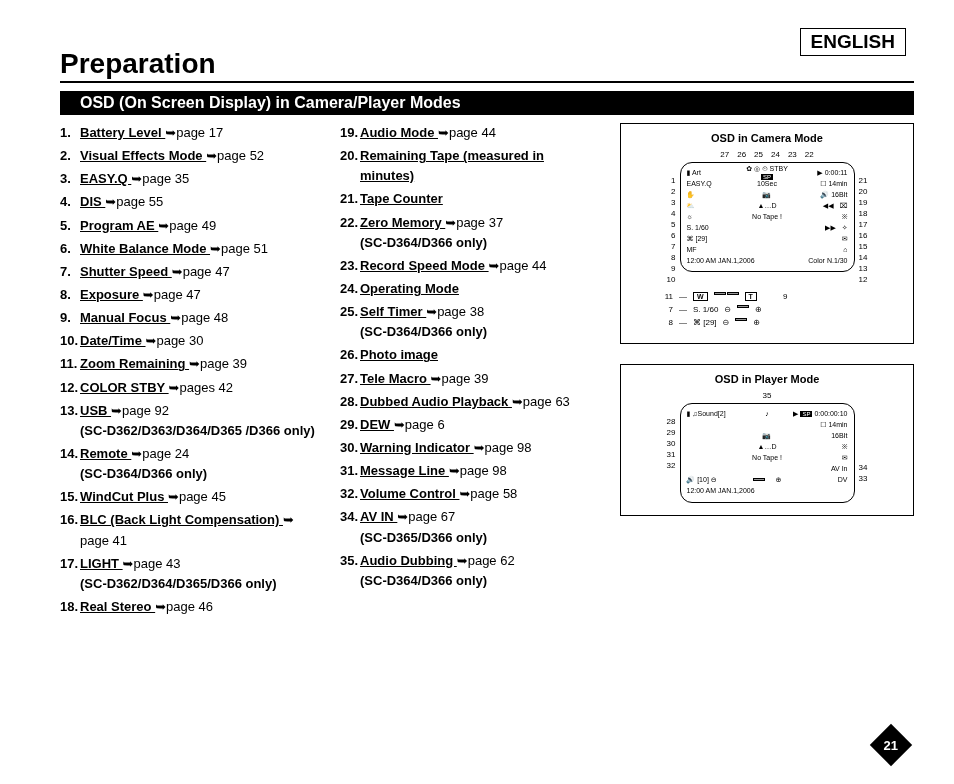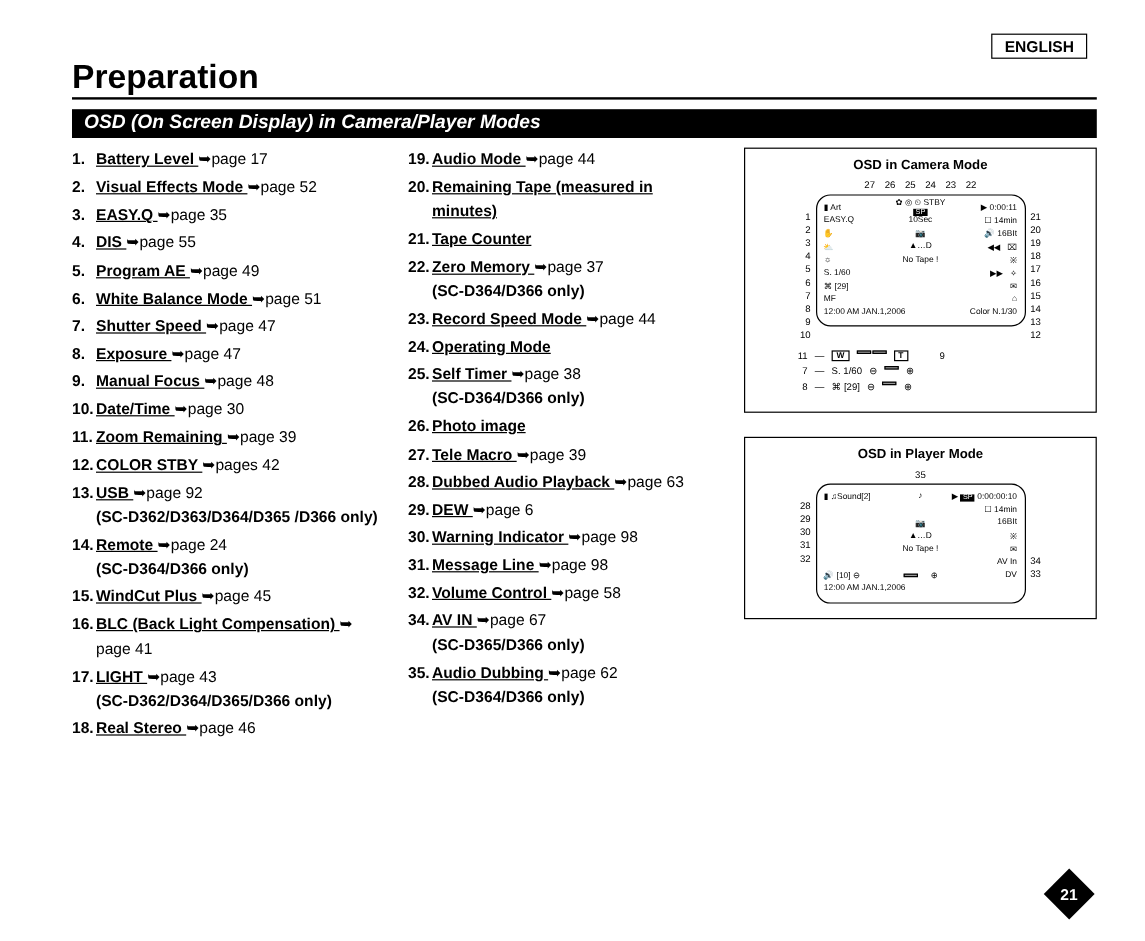--- a/index.html
+++ b/index.html
@@ -1,20 +1,20 @@
 <!DOCTYPE html>
 <html><head>
 <meta charset="utf-8">
 <style>
   * { box-sizing: border-box; margin: 0; padding: 0; }
   body { font-family: Arial, Helvetica, sans-serif; background: #fff; width: 954px; height: 784px; position: relative; }
   .page { padding: 28px 40px 20px 60px; position: relative; height: 100%; }
-  .lang-box { position: absolute; top: 28px; right: 48px; border: 1.5px solid #000; padding: 2px 10px; font-weight: bold; font-size: 13px; }
+  .lang-box { position: absolute; top: 28px; right: 48px; border: 1.5px solid #000; padding: 2px 10px; font-weight: bold; font-size: 19px; }
   .title { font-size: 28px; font-weight: bold; margin-top: 20px; border-bottom: 2px solid #000; padding-bottom: 1px; }
-  .section-header { background: #000; color: #fff; font-style: italic; font-weight: bold; font-size: 16px; padding: 3px 10px; margin-top: 8px; }
+  .section-header { background: #000; color: #fff; font-weight: bold; font-size: 16px; padding: 3px 20px; margin-top: 8px; }
   .content-row { display: flex; gap: 20px; margin-top: 8px; }
   .col-list { width: 260px; font-size: 13px; line-height: 1.55; }
   .col-list ol { list-style: none; counter-reset: none; }
   .col-list li { margin-bottom: 3px; padding-left: 20px; position: relative; }
   .col-list li .num { position: absolute; left: 0; font-weight: bold; }
   .col-list li .label { font-weight: bold; text-decoration: underline; }
   .col-list li .ref { font-weight: normal; }
   .col-list li .note { font-weight: bold; display: block; }
   .arrow { display: inline-block; font-weight: normal; }
   .diagrams { flex: 1; }

